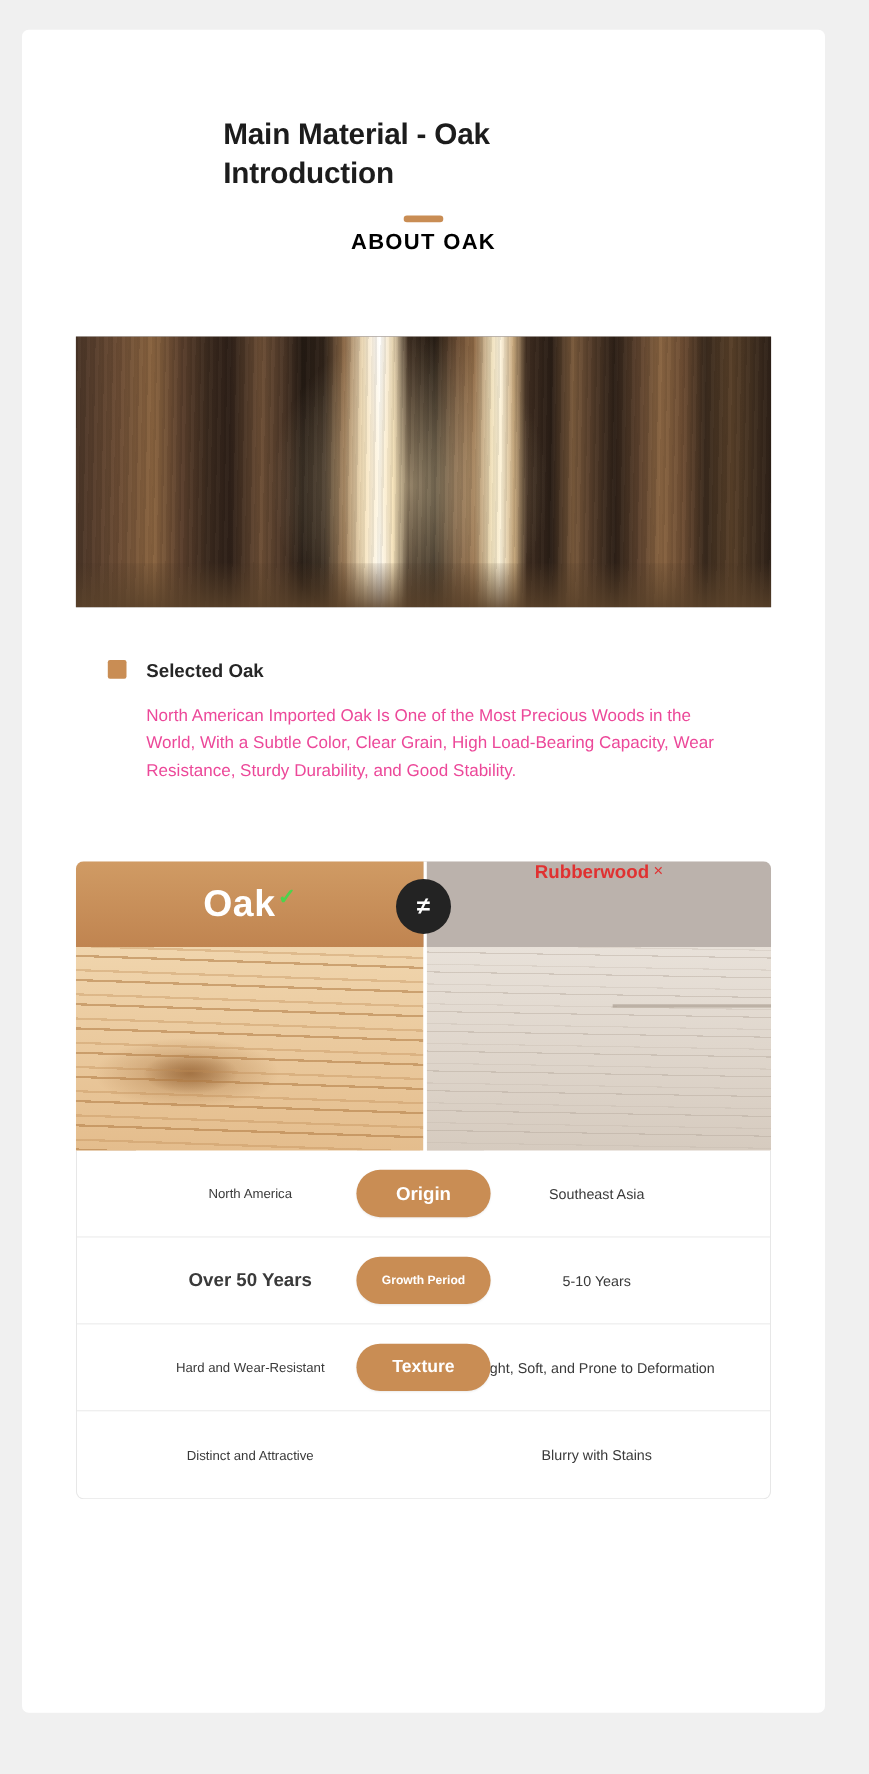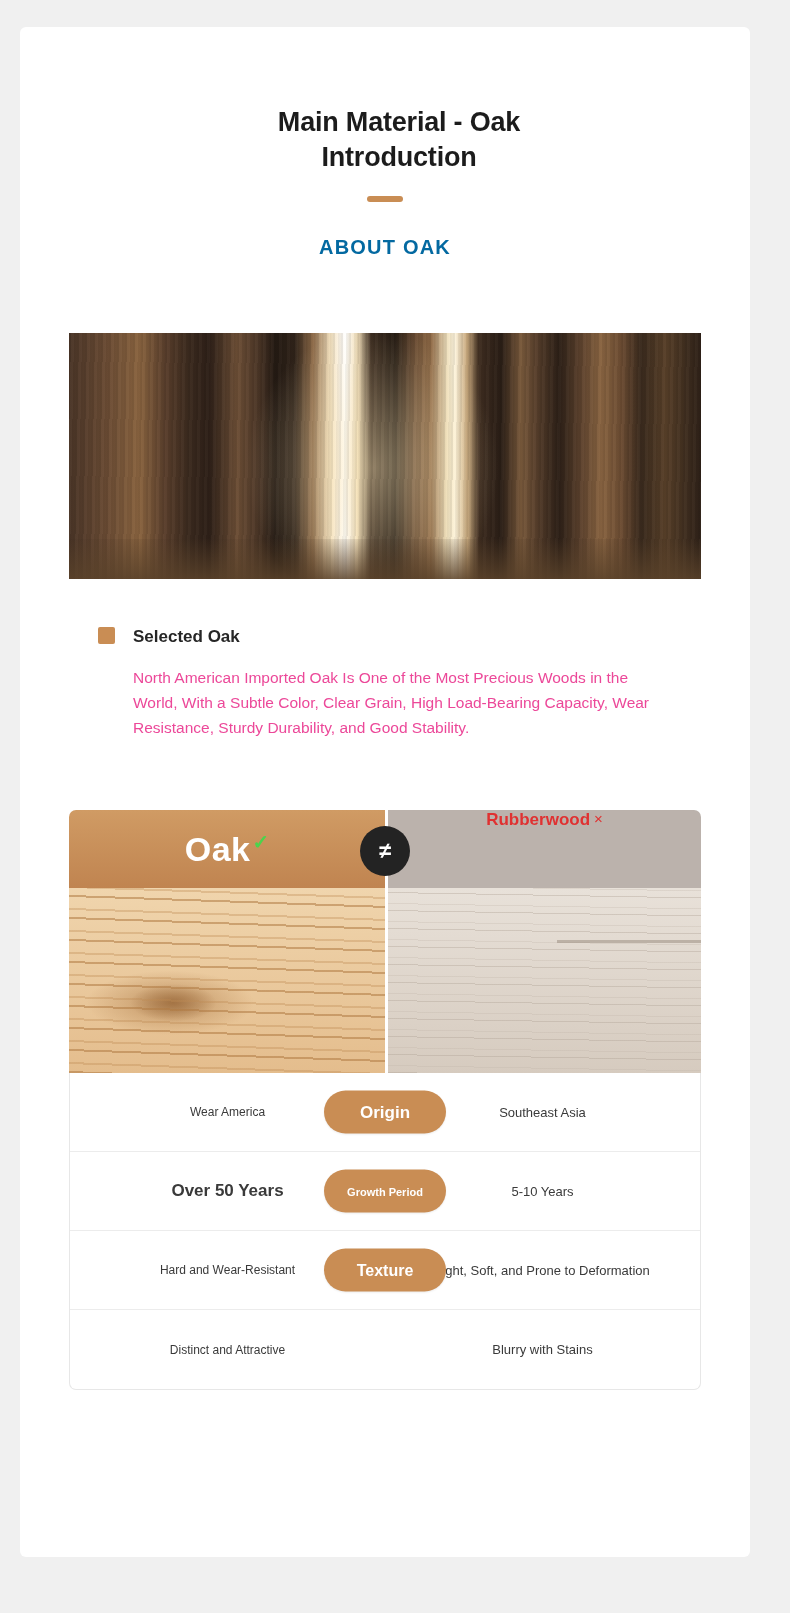--- a/index.html
+++ b/index.html
@@ -32,36 +32,36 @@
     text-align: center;
   }
   .title {
     font-size: 27px;
     font-weight: bold;
     color: #1c1c1c;
     line-height: 1.28;
     letter-spacing: -0.2px;
     max-width: 420px;
     margin: 0 auto;
-    text-align: center;
+    text-align: left;
     padding-left: 28px;
   }
   .divider-dash {
     width: 36px;
     height: 6px;
     border-radius: 3px;
     background: #c98d54;
     margin: 22px auto 0;
   }
   .subtitle {
-    margin-top: 34px;
+    margin-top: 7px;
     font-size: 20px;
     font-weight: bold;
     letter-spacing: 1.2px;
-    color: #0369a1;
+    color: #000000;
   }
 
   
   .hero {
     position: relative;
     margin: 74px auto 0;
     width: 632px;
     height: 246px;
     overflow: hidden;
     background: #3a2a20;
@@ -338,21 +338,21 @@
         </div>
         <div class="sample right">
           <div class="rubber-sample"></div>
           <div class="rubber-seam"></div>
         </div>
       </div>
 
       <div class="spec-table">
 
         <div class="spec-row">
-          <div class="spec-left fs-12">Wear America</div>
+          <div class="spec-left fs-12">North America</div>
           <div class="spec-pill fs-17">Origin</div>
           <div class="spec-right fs-13">Southeast Asia</div>
         </div>
 
         <div class="spec-row">
           <div class="spec-left fs-17 bold">Over 50 Years</div>
           <div class="spec-pill fs-11">Growth Period</div>
           <div class="spec-right fs-13">5-10 Years</div>
         </div>
 

